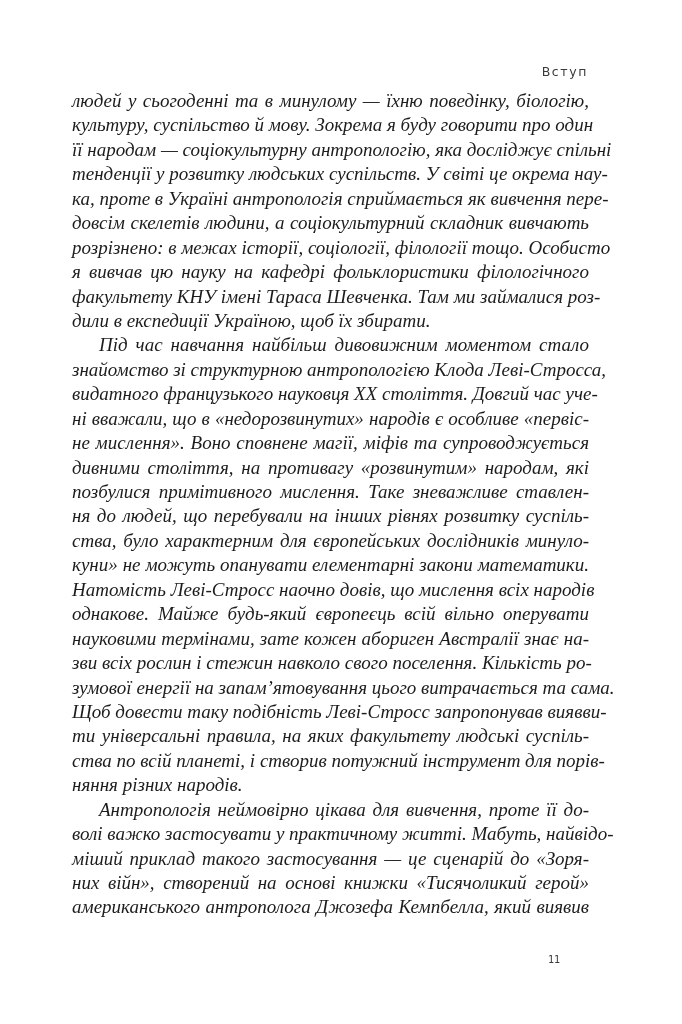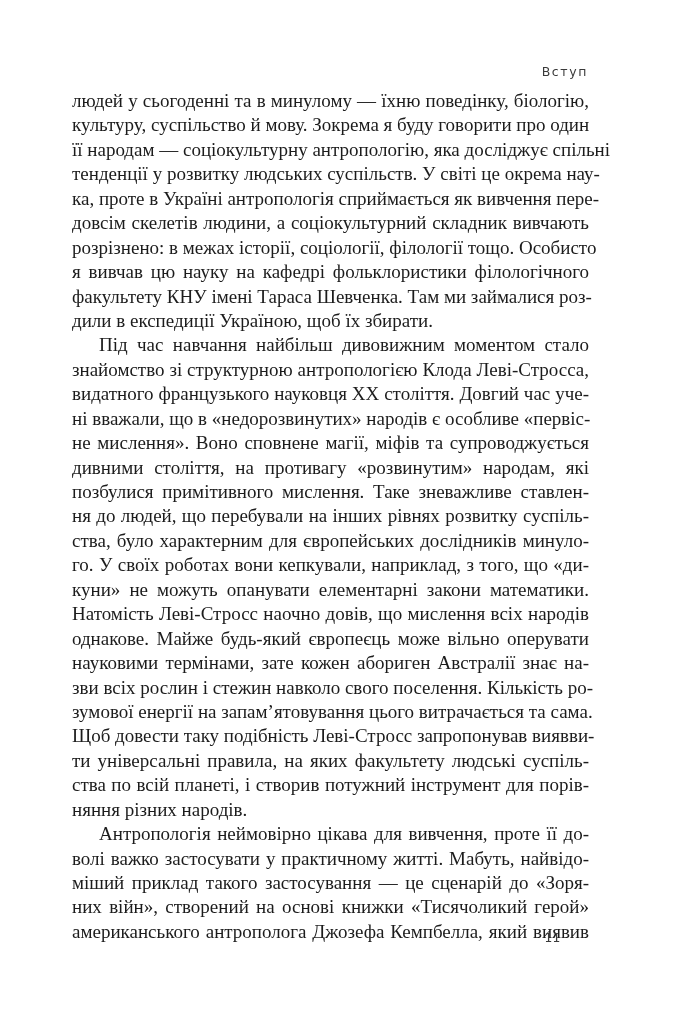--- a/index.html
+++ b/index.html
@@ -34,35 +34,36 @@
       font-size: 19px;
       line-height: 24.45px;
       color: #1c1c1c;
     }
     .line {
       display: block;
       white-space: nowrap;
       text-align: justify;
       text-align-last: justify;
       height: 24.45px;
+      font-style: italic;
     }
     .line.last {
       text-align-last: left;
     }
     .line.indent {
       padding-left: 27px;
     }
     .folio {
       position: absolute;
-      top: 930px;
+      top: 954px;
       left: 540px;
       width: 20px;
       text-align: right;
       font-family: "DejaVu Sans Mono", monospace;
-      font-size: 13px;
+      font-size: 10px;
       color: #3a3a3a;
     }
   </style>
 </head>
 <body>
 
 <div>
   <div class="running-head">Вступ</div>
 
   <div class="text-block">
@@ -83,24 +84,23 @@
     <div>
       <span class="line indent">Під час навчання найбільш дивовижним моментом стало</span>
       <span class="line">знайомство зі структурною антропологією Клода Леві-Стросса,</span>
       <span class="line">видатного французького науковця XX століття. Довгий час уче-</span>
       <span class="line">ні вважали, що в «недорозвинутих» народів є особливе «первіс-</span>
       <span class="line">не мислення». Воно сповнене магії, міфів та супроводжується</span>
       <span class="line">дивними століття, на противагу «розвинутим» народам, які</span>
       <span class="line">позбулися примітивного мислення. Таке зневажливе ставлен-</span>
       <span class="line">ня до людей, що перебували на інших рівнях розвитку суспіль-</span>
       <span class="line">ства, було характерним для європейських дослідників минуло-</span>
-      <span class="line">го. У своїх роботах вони кепкували, наприклад, з того, що «ди-</span>
       <span class="line">куни» не можуть опанувати елементарні закони математики.</span>
       <span class="line">Натомість Леві-Стросс наочно довів, що мислення всіх народів</span>
-      <span class="line">однакове. Майже будь-який європеєць може вільно оперувати</span>
+      <span class="line">однакове. Майже будь-який європеєць всій вільно оперувати</span>
       <span class="line">науковими термінами, зате кожен абориген Австралії знає на-</span>
       <span class="line">зви всіх рослин і стежин навколо свого поселення. Кількість ро-</span>
       <span class="line">зумової енергії на запам’ятовування цього витрачається та сама.</span>
       <span class="line">Щоб довести таку подібність Леві-Стросс запропонував виявви-</span>
       <span class="line">ти універсальні правила, на яких факультету людські суспіль-</span>
       <span class="line">ства по всій планеті, і створив потужний інструмент для порів-</span>
       <span class="line last">няння різних народів.</span>
     </div>
 
     <div>

